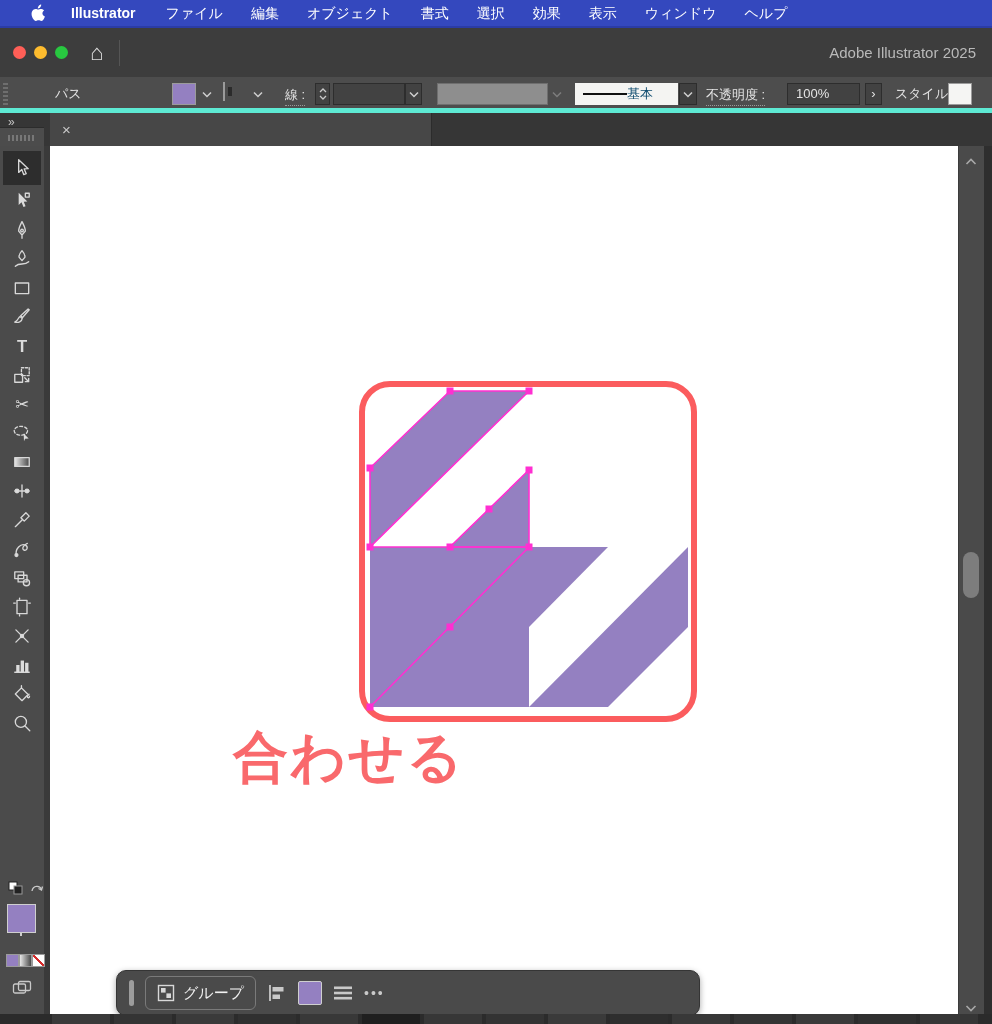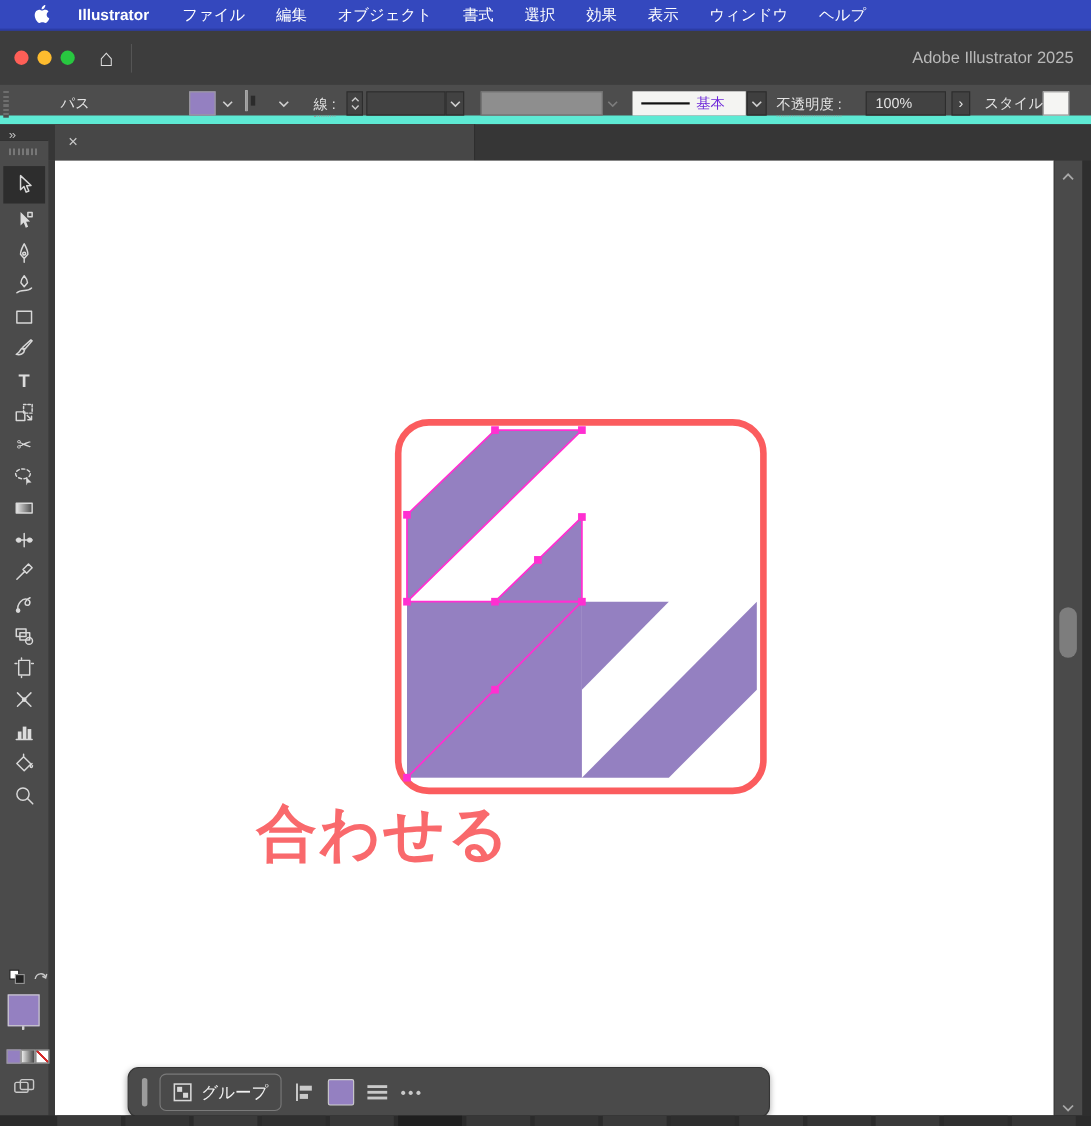--- a/index.html
+++ b/index.html
@@ -16,35 +16,35 @@
   
   #title-bar{left:0;top:28px;width:992px;height:49px;background:#3D3D3D;display:flex;align-items:center;}
   .tl{width:13px;height:13px;border-radius:50%;margin-right:8px;}
   .tl.red{background:#ff5f57;margin-left:13px;}
   .tl.yellow{background:#febc2e;}
   .tl.green{background:#28c840;}
   #home{margin-left:14px;font-size:22px;color:#dedede;line-height:1;}
   .tb-sep{width:1px;height:26px;background:#555;margin-left:16px;}
   #app-title{margin-left:auto;margin-right:16px;color:#b9b9b9;font-size:15px;}
   
-  #control-bar{left:0;top:77px;width:992px;height:36px;background:#4D4D4D;border-bottom:8px solid #5eead4;box-sizing:border-box;}
+  #control-bar{left:0;top:77px;width:992px;height:36px;background:#4D4D4D;border-bottom:5px solid #5eead4;box-sizing:border-box;}
   #control-bar .grip{left:3px;top:4px;width:5px;height:26px;
      background:repeating-linear-gradient(#4d4d4d 0 2px,#6e6e6e 2px 4px);}
   .cb-label{color:#e4e4e4;font-size:13px;line-height:34px;white-space:nowrap;}
   .cb-link{border-bottom:1px dotted #9a9a9a;padding-bottom:1px;line-height:normal;top:9px;}
   .field{background:#424242;border:1px solid #2d2d2d;box-sizing:border-box;height:22px;top:6px;}
   .chev{display:flex;align-items:center;justify-content:center;height:22px;top:6px;}
   .swatch{height:22px;width:24px;top:6px;border:1px solid #9b9b9b;box-sizing:border-box;}
   .swatch-none{background:#fff;position:relative;}
   .swatch-none .inner{position:absolute;inset:4px;border:2px solid #2b2b2b;}
   .swatch-none .slash{position:absolute;inset:0;
      background:linear-gradient(to top right,transparent 44%,#d42b2b 44%,#d42b2b 56%,transparent 56%);}
   #brush-box{left:575px;top:6px;width:103px;height:22px;background:#f4f4f2;display:flex;align-items:center;}
   #brush-box .line{width:44px;height:2.5px;background:#111;margin-left:8px;}
-  #brush-box .txt{color:#6d28d9;font-size:13px;margin-left:6px;}
+  #brush-box .txt{color:#0c4a6e;font-size:13px;}
   
   #tab-bar{left:0;top:113px;width:992px;height:33px;background:#363636;}
   #panel-collapse{left:8px;top:2px;color:#c3c3c3;font-size:12px;letter-spacing:-2px;}
   #tools-grip{left:0;top:14px;width:44px;height:19px;background:#4c4c4c;border-top:1px solid #2c2c2c;
      display:flex;align-items:center;justify-content:center;}
   #tools-grip .dots{width:28px;height:6px;
      background:repeating-linear-gradient(90deg,#777 0 2px,#4c4c4c 2px 4px);}
   #doc-tab{left:50px;top:0;width:382px;height:33px;background:#474747;display:flex;align-items:center;
      border-right:1px solid #2c2c2c;box-sizing:border-box;}
   #doc-tab .close{color:#c9c9c9;font-size:15px;margin:0 10px 0 12px;}

